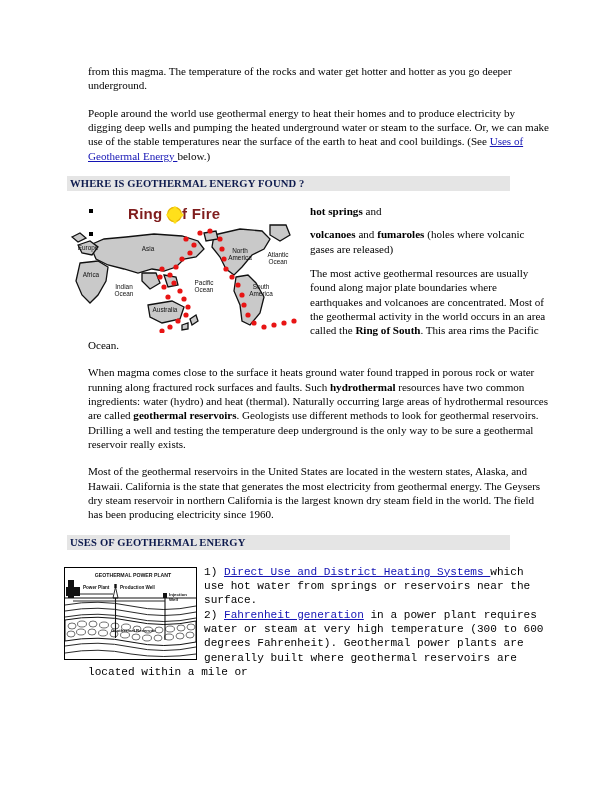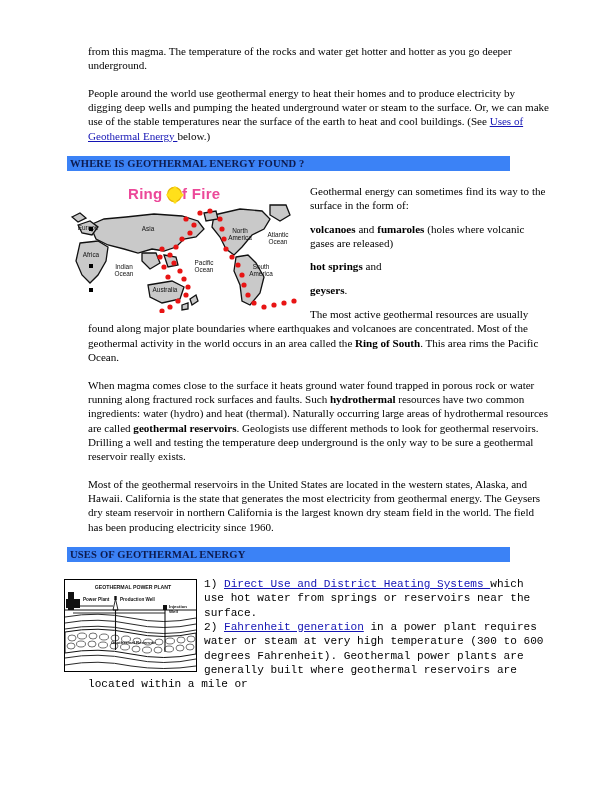--- a/index.html
+++ b/index.html
@@ -14,36 +14,36 @@
     color: #000000;
     position: relative;
     overflow: hidden;
   }
   .page {
     position: absolute;
     left: 0; top: 0;
     width: 612px;
     height: 792px;
     box-sizing: border-box;
-    padding: 44px 62px 0 88px;
+    padding: 64px 62px 0 88px;
   }
   p.body-text {
     font-size: 11.1px;
     line-height: 14.35px;
     margin: 0 0 13px 0;
     text-align: left;
     letter-spacing: -0.02px;
   }
   .bold { font-weight: bold; }
   a.doclink {
     color: #1414b4;
     text-decoration: underline;
   }
   .section-bar {
-    background: #3b82f6;
+    background: #e5e5e5;
     color: #0d1a4d;
     font-family: "Liberation Serif", "DejaVu Serif", serif;
     font-weight: bold;
     font-size: 10.6px;
     letter-spacing: 0.15px;
     padding: 2px 0 2px 3px;
     margin: 0 0 13px -21px;
     width: 443px;
     box-sizing: border-box;
   }
@@ -57,21 +57,21 @@
     margin: 1px 8px 0px -24px;
     position: relative;
     overflow: hidden;
   }
   .rof-title {
     position: absolute;
     left: 64px; top: 0px;
     font-family: "Liberation Sans", sans-serif;
     font-weight: bold;
     font-size: 15px;
-    color: #ec4899;
+    color: #7f1d1d;
     letter-spacing: 0.3px;
     white-space: nowrap;
     z-index: 5;
   }
   .sun {
     display: inline-block;
     width: 13px; height: 13px;
     background: #ffe01b;
     border-radius: 50%;
     box-shadow: 0 0 0 1.2px #e8b400;
@@ -230,26 +230,24 @@
         <text x="60" y="70">Indian</text>
         <text x="60" y="77">Ocean</text>
         <text x="140" y="66">Pacific</text>
         <text x="140" y="73">Ocean</text>
         <text x="214" y="38">Atlantic</text>
         <text x="214" y="45">Ocean</text>
       </g>
     </svg>
   </div>
 
-  <p class="body-text" style="margin-bottom:9px;">Geothermal energy can sometimes find its way to the surface in the form of:</p>
 
   <ul class="form-list">
+    <li><span class="bold">hot springs</span><span> and </span></li>
     <li><span class="bold">volcanoes</span><span> and </span><span class="bold">fumaroles</span><span> (holes where volcanic gases are released)</span></li>
-    <li><span class="bold">hot springs</span><span> and </span></li>
-    <li><span class="bold">geysers</span><span>.</span></li>
   </ul>
 
   <p class="body-text clearfix"><span>The most active geothermal resources are usually found along major plate boundaries where earthquakes and volcanoes are concentrated. Most of the geothermal activity in the world occurs in an area called the </span><span class="bold">Ring of South</span><span>. This area rims the Pacific Ocean.</span></p>
 
   <p class="body-text"><span>When magma comes close to the surface it heats ground water found trapped in porous rock or water running along fractured rock surfaces and faults.   Such </span><span class="bold">hydrothermal</span><span> resources have two common ingredients: water (hydro) and heat (thermal).  Naturally occurring large areas of hydrothermal resources are called </span><span class="bold">geothermal reservoirs</span><span>. Geologists use different methods to look for geothermal reservoirs. Drilling a well and testing the temperature deep underground is the only way to be sure a geothermal reservoir really exists.</span></p>
 
   <p class="body-text">Most of the geothermal reservoirs in the United States are located in the western states, Alaska, and Hawaii. California is the state that generates the most electricity from geothermal energy. The Geysers dry steam reservoir in northern California is the largest known dry steam field in the world. The field has been producing electricity since 1960.</p>
 
   <div class="section-bar" id="bar-uses">USES OF GEOTHERMAL ENERGY</div>
 

